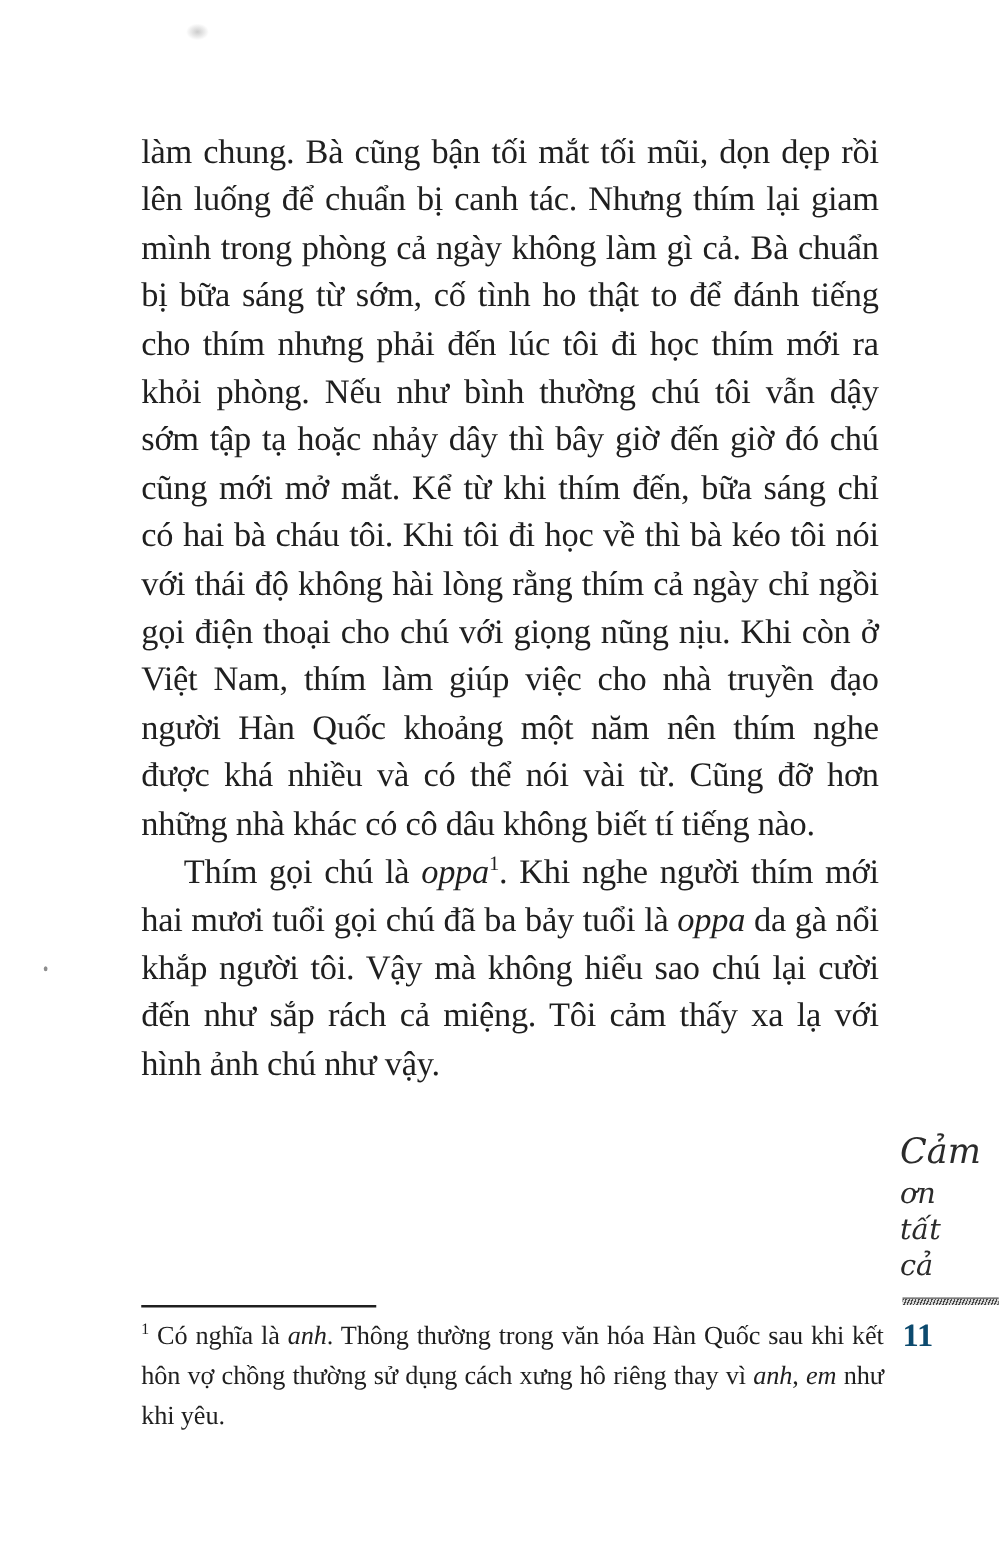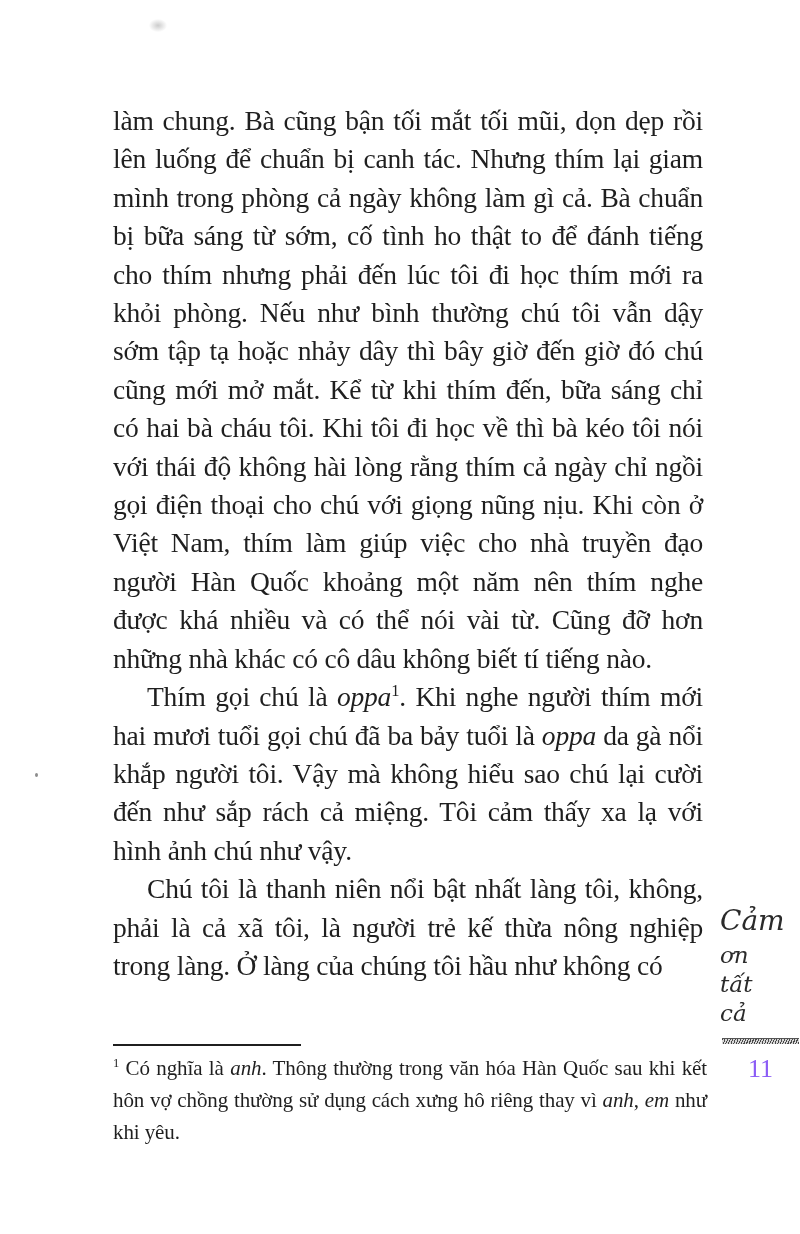--- a/index.html
+++ b/index.html
@@ -75,23 +75,23 @@
     height: 5px;
     background: repeating-linear-gradient(112deg, #4a4a4a 0 1px, #d8d8d8 1px 2.4px);
     border-top: 1px solid #555;
   }
 
   .page-number {
     position: absolute;
     left: 722px;
     top: 1054px;
     width: 77px;
-    text-align: center;
     font-size: 26px;
-    color: #8b5cf6;
+    color: #0c4a6e;
+    font-weight: bold;
   }
 
   
   .scan-smudge {
     position: absolute;
     left: 149px;
     top: 19px;
     width: 18px;
     height: 13px;
     background: radial-gradient(ellipse at center, #cccccc 0%, rgba(255,255,255,0) 72%);
@@ -110,21 +110,20 @@
 <body>
 
 <div id="page">
 
   <div class="scan-smudge"></div>
   <div class="scan-speck"></div>
 
   <div class="body-text">
     <p class="para">làm chung. Bà cũng bận tối mắt tối mũi, dọn dẹp rồi lên luống để chuẩn bị canh tác. Nhưng thím lại giam mình trong phòng cả ngày không làm gì cả. Bà chuẩn bị bữa sáng từ sớm, cố tình ho thật to để đánh tiếng cho thím nhưng phải đến lúc tôi đi học thím mới ra khỏi phòng. Nếu như bình thường chú tôi vẫn dậy sớm tập tạ hoặc nhảy dây thì bây giờ đến giờ đó chú cũng mới mở mắt. Kể từ khi thím đến, bữa sáng chỉ có hai bà cháu tôi. Khi tôi đi học về thì bà kéo tôi nói với thái độ không hài lòng rằng thím cả ngày chỉ ngồi gọi điện thoại cho chú với giọng nũng nịu. Khi còn ở Việt Nam, thím làm giúp việc cho nhà truyền đạo người Hàn Quốc khoảng một năm nên thím nghe được khá nhiều và có thể nói vài từ. Cũng đỡ hơn những nhà khác có cô dâu không biết tí tiếng nào.</p>
     <p class="para indent">Thím gọi chú là <i>oppa</i><sup>1</sup>. Khi nghe người thím mới hai mươi tuổi gọi chú đã ba bảy tuổi là <i>oppa</i> da gà nổi khắp người tôi. Vậy mà không hiểu sao chú lại cười đến như sắp rách cả miệng. Tôi cảm thấy xa lạ với hình ảnh chú như vậy.</p>
-    <p class="para indent">Chú tôi là thanh niên nổi bật nhất làng tôi, không, phải là cả xã tôi, là người trẻ kế thừa nông nghiệp trong làng. Ở làng của chúng tôi hầu như không có</p>
   </div>
 
   <div class="footnote-rule"></div>
   <div class="footnote"><sup>1</sup> Có nghĩa là <i>anh</i>. Thông thường trong văn hóa Hàn Quốc sau khi kết hôn vợ chồng thường sử dụng cách xưng hô riêng thay vì <i>anh</i>, <i>em</i> như khi yêu.</div>
 
   <div class="margin-title">
     <div class="word-0">Cảm</div>
     <div class="word-1">ơn</div>
     <div class="word-2">tất</div>
     <div class="word-3">cả</div>

